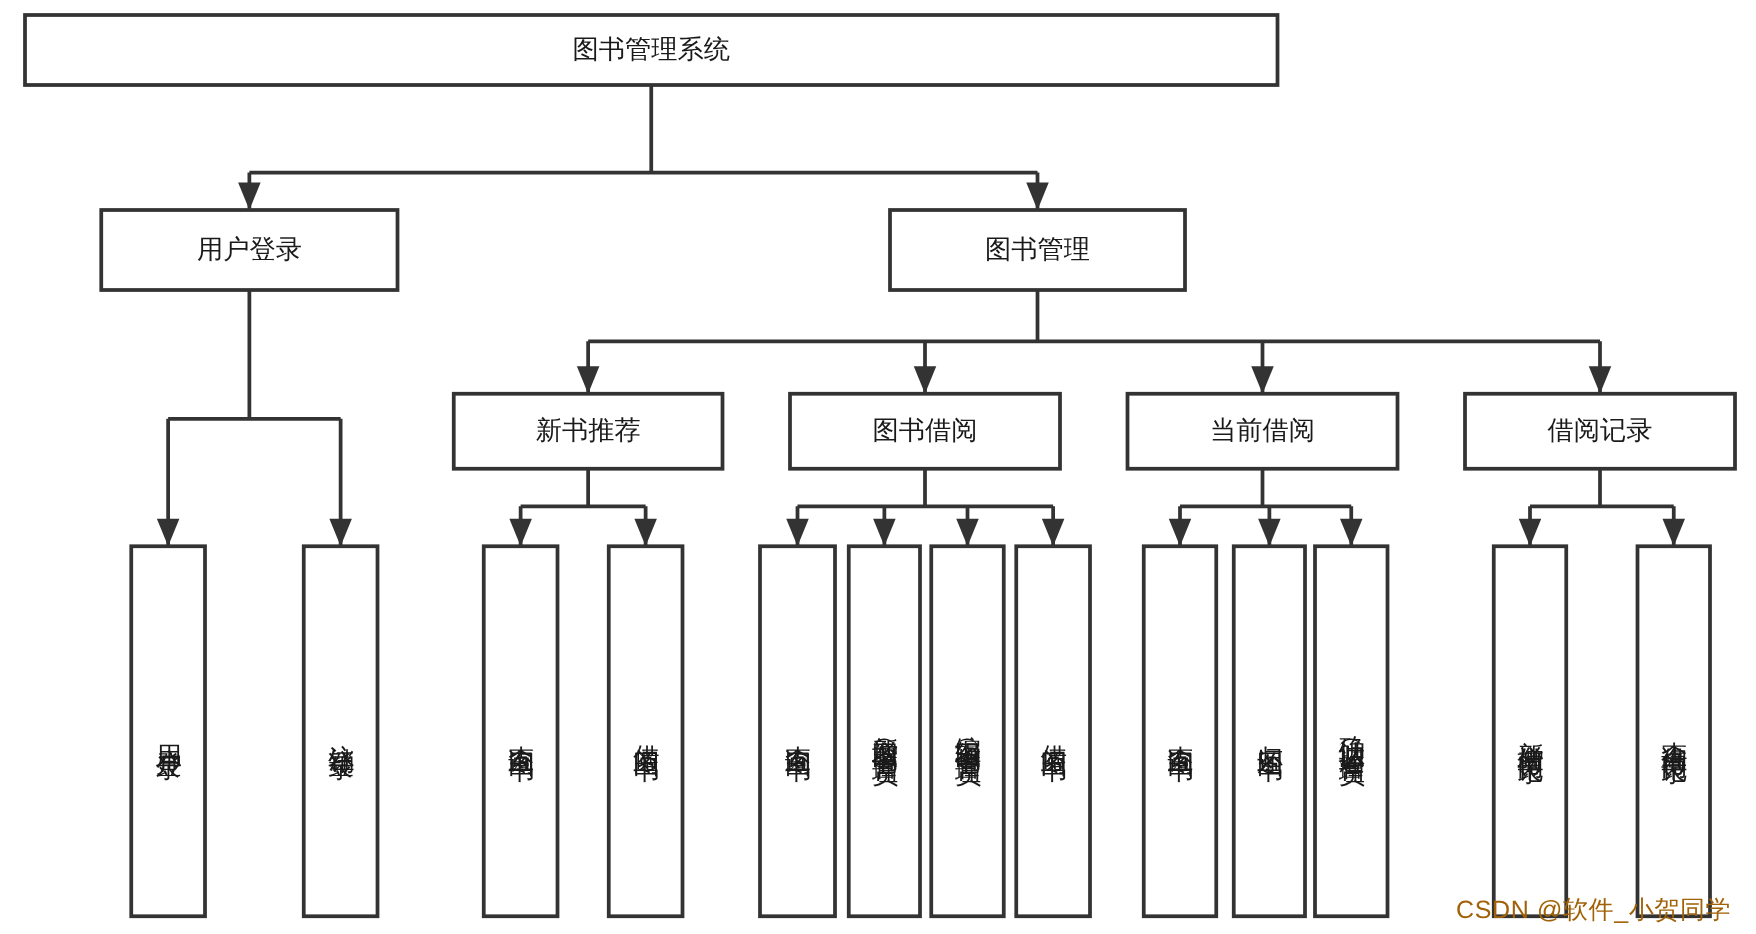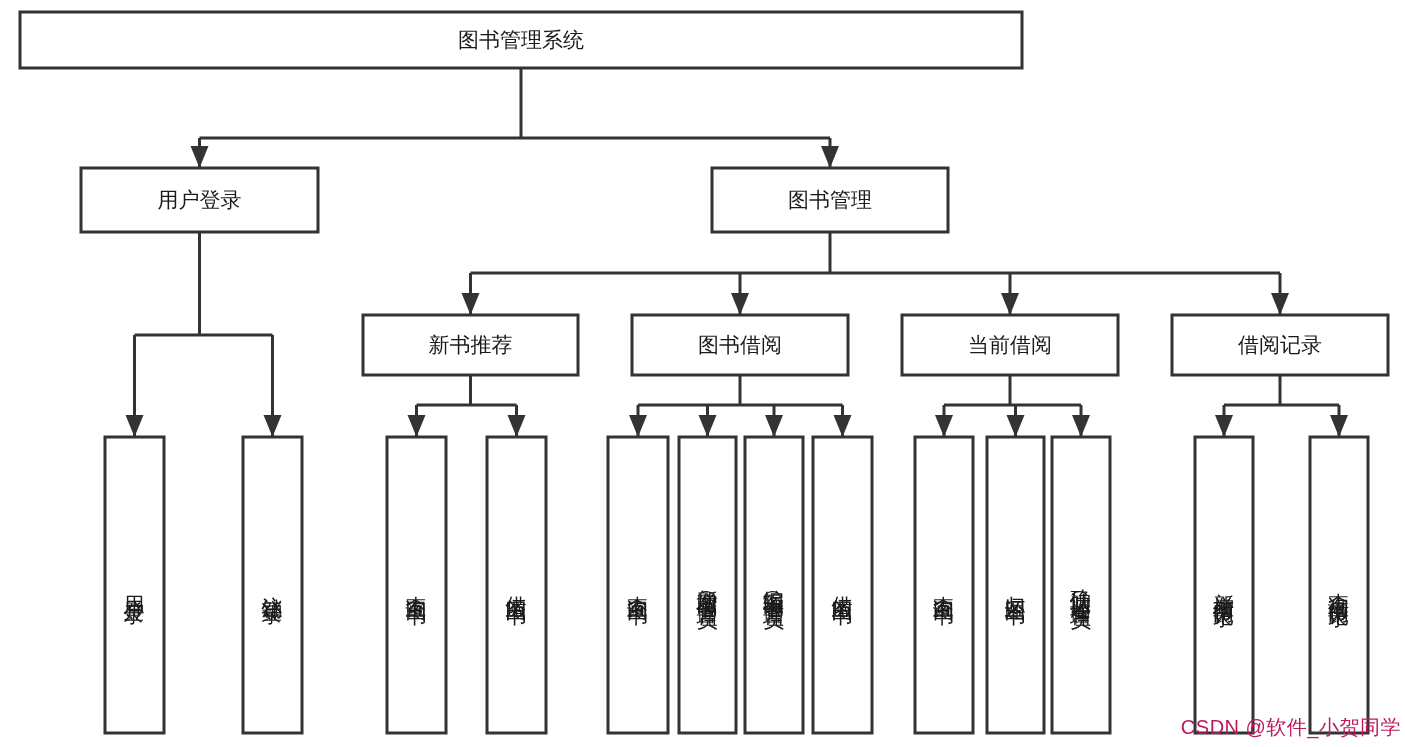--- a/index.html
+++ b/index.html
@@ -50,25 +50,25 @@
     writing-mode: vertical-rl;
     text-orientation: upright;
     letter-spacing: 3px;
     line-height: 1;
     white-space: nowrap;
     text-align: center;
     pointer-events: none;
   }
   .watermark {
     position: absolute;
-    right: 4px;
+    right: 20px;
     bottom: 6px;
     font-family: "Liberation Sans", "DejaVu Sans", sans-serif;
     font-size: 20px;
-    color: #be185d;
+    color: #a16207;
     white-space: nowrap;
     letter-spacing: 0.5px;
   }
 </style>
 </head>
 <body>
 
 <div id="diagram-root">
   <svg id="diagram-svg" width="1405" height="747" viewBox="0 0 1405 747">
       <g>

